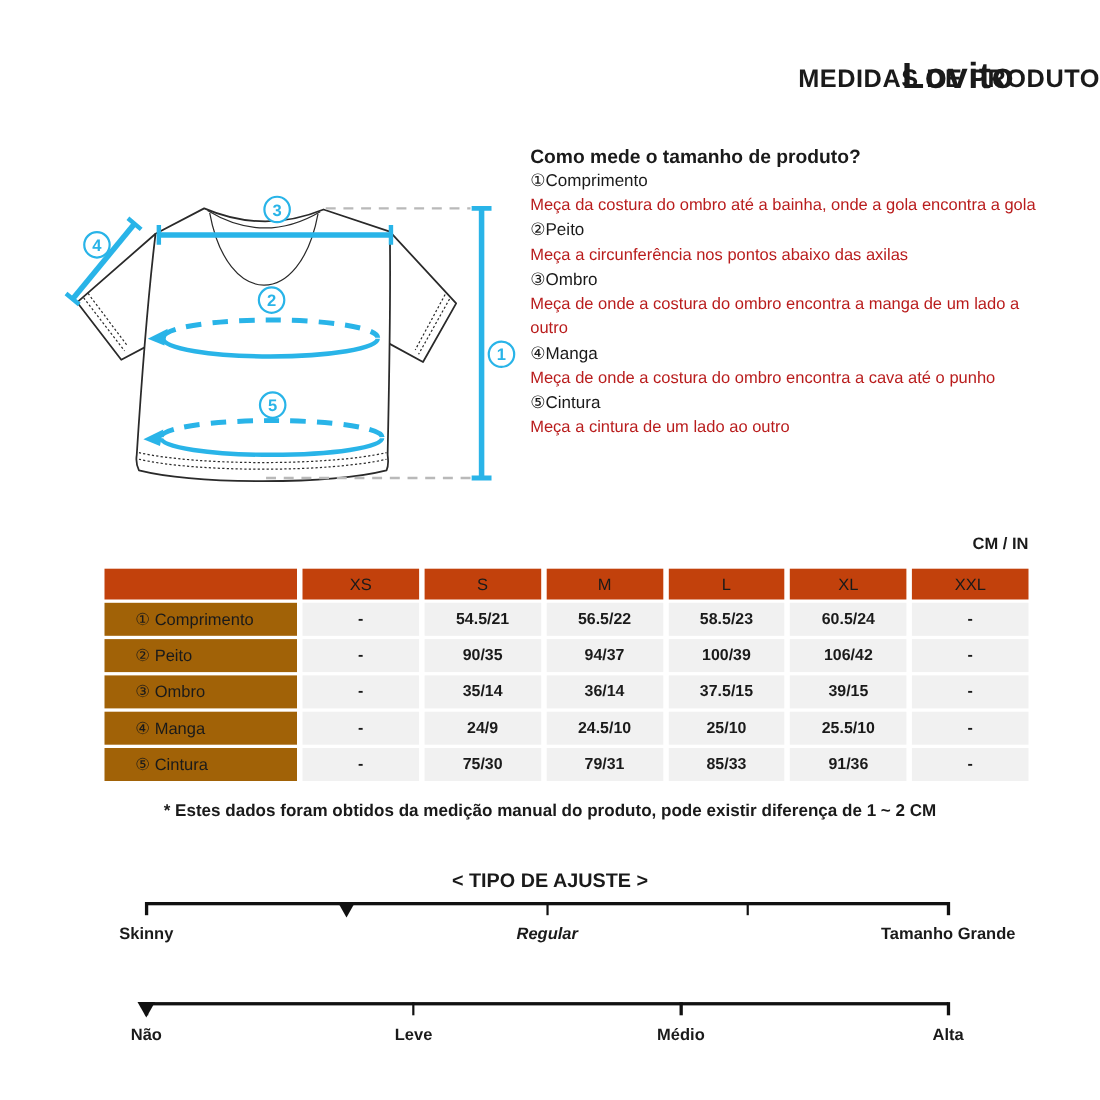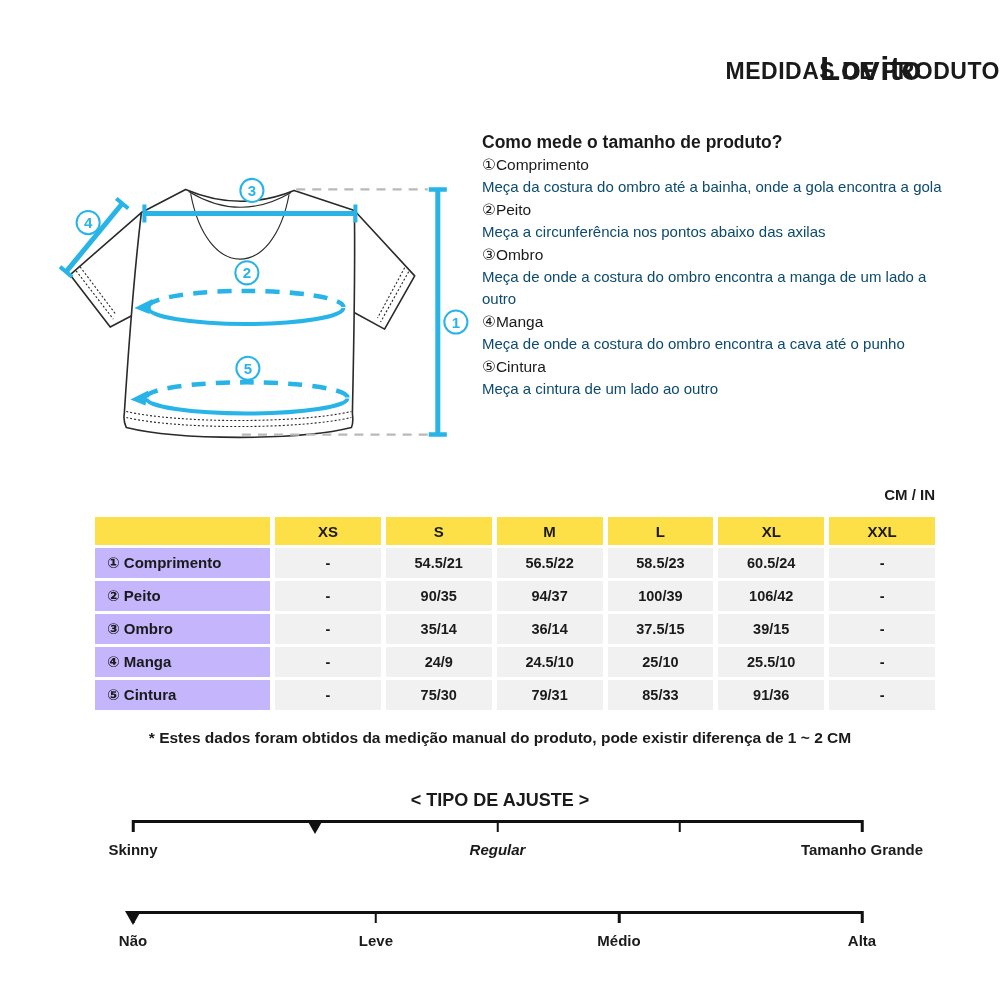--- a/index.html
+++ b/index.html
@@ -11,30 +11,30 @@
     font-size:23px; font-weight:bold; letter-spacing:.5px; }
   .brand-logo { position:absolute; top:50px; right:78px; font-size:33px; font-weight:800; letter-spacing:.5px; }
 
   
   .diagram { position:absolute; left:58px; top:160px; width:422px; height:302px; }
 
   
   .guide { position:absolute; left:482px; top:132px; width:462px; }
   .guide-heading { font-size:17.5px; font-weight:bold; margin-bottom:0; }
   .guide-item-label { font-size:15.5px; font-weight:normal; line-height:23px; }
-  .guide-item-desc { font-size:15px; color:#0c4a6e; line-height:22px; }
+  .guide-item-desc { font-size:15px; color:#b91c1c; line-height:22px; }
 
   
   .units-label { position:absolute; top:486px; right:65px; font-size:15px; font-weight:bold; }
   .size-table { position:absolute; left:95px; top:517px; width:840px;
     display:grid; grid-template-columns:175px repeat(6,1fr);
     grid-template-rows:28px repeat(5,30px); column-gap:5px; row-gap:3px; }
   .cell { display:flex; align-items:center; justify-content:center; font-size:15px; }
-  .cell.head { background:#fde047; font-weight:bold;text-align:center; }
-  .cell.rowlabel { background:#c4b5fd; justify-content:flex-start; padding-left:12px; font-weight:bold; }
+  .cell.head { background:#c2410c; font-weight:normal;text-align:center; }
+  .cell.rowlabel { background:#a16207; justify-content:flex-start; padding-left:28px; font-weight:normal; }
   .cell.value { background:#f1f1f1; font-weight:bold; font-size:14.5px; }
 
   .footnote { position:absolute; top:729px; left:0; width:1000px; text-align:center;
     font-size:15.5px; font-weight:bold; }
 
   
   .scale-heading { position:absolute; left:0; width:1000px; text-align:center; font-size:18px; font-weight:bold; }
   .fit-heading { top:790px; }
   .stretch-heading { top:881px; }
   .scale { position:absolute; left:133px; width:729px; height:40px; }

